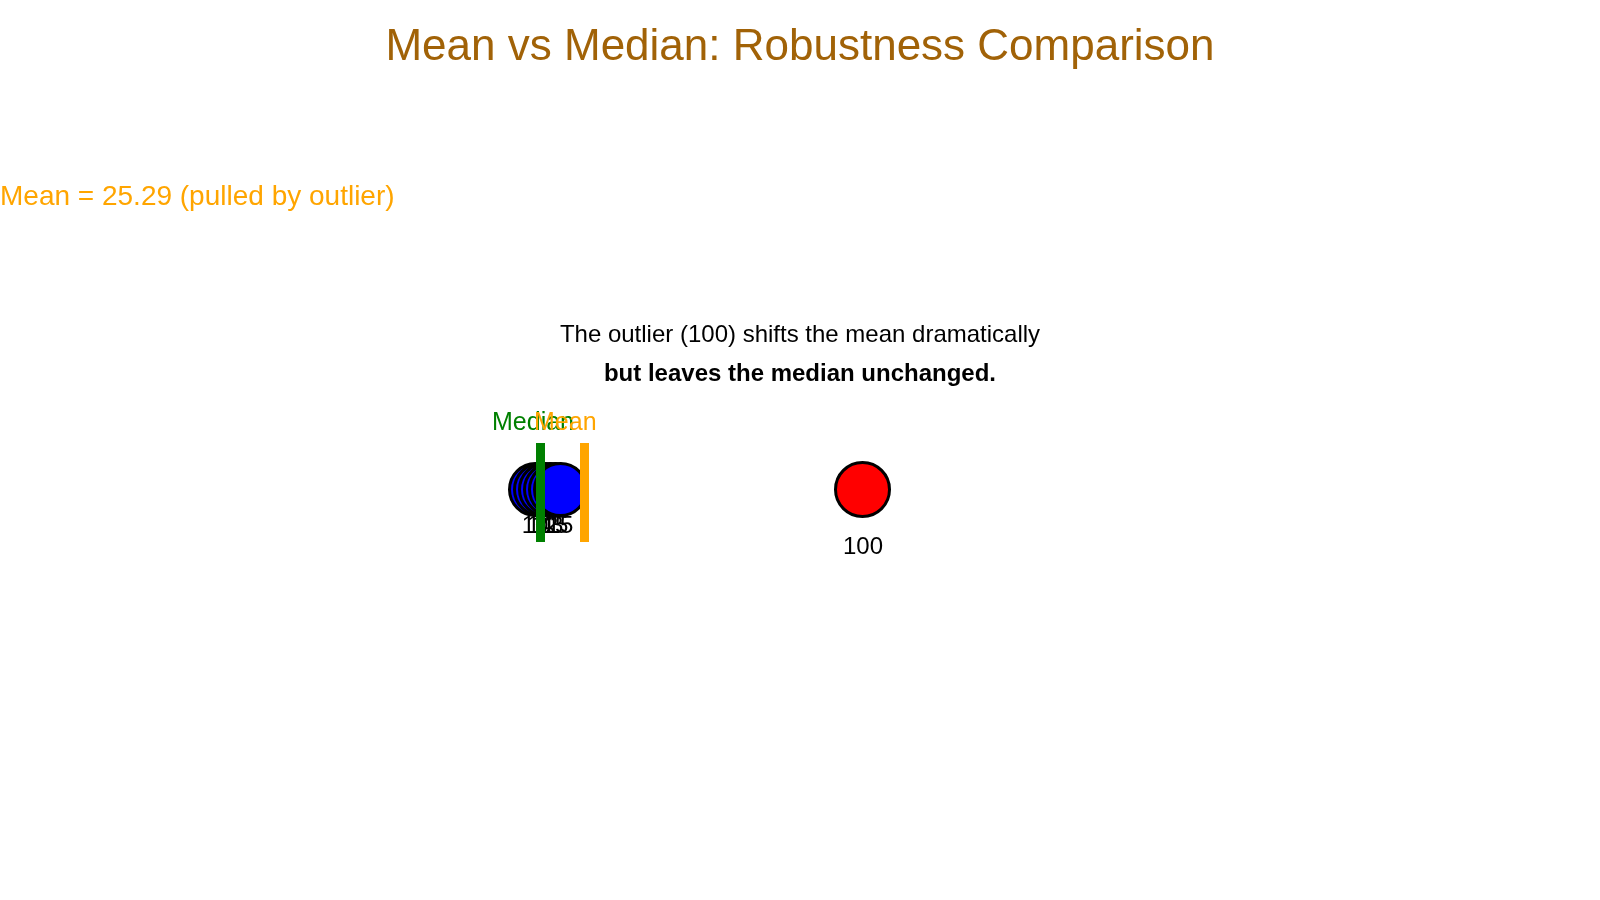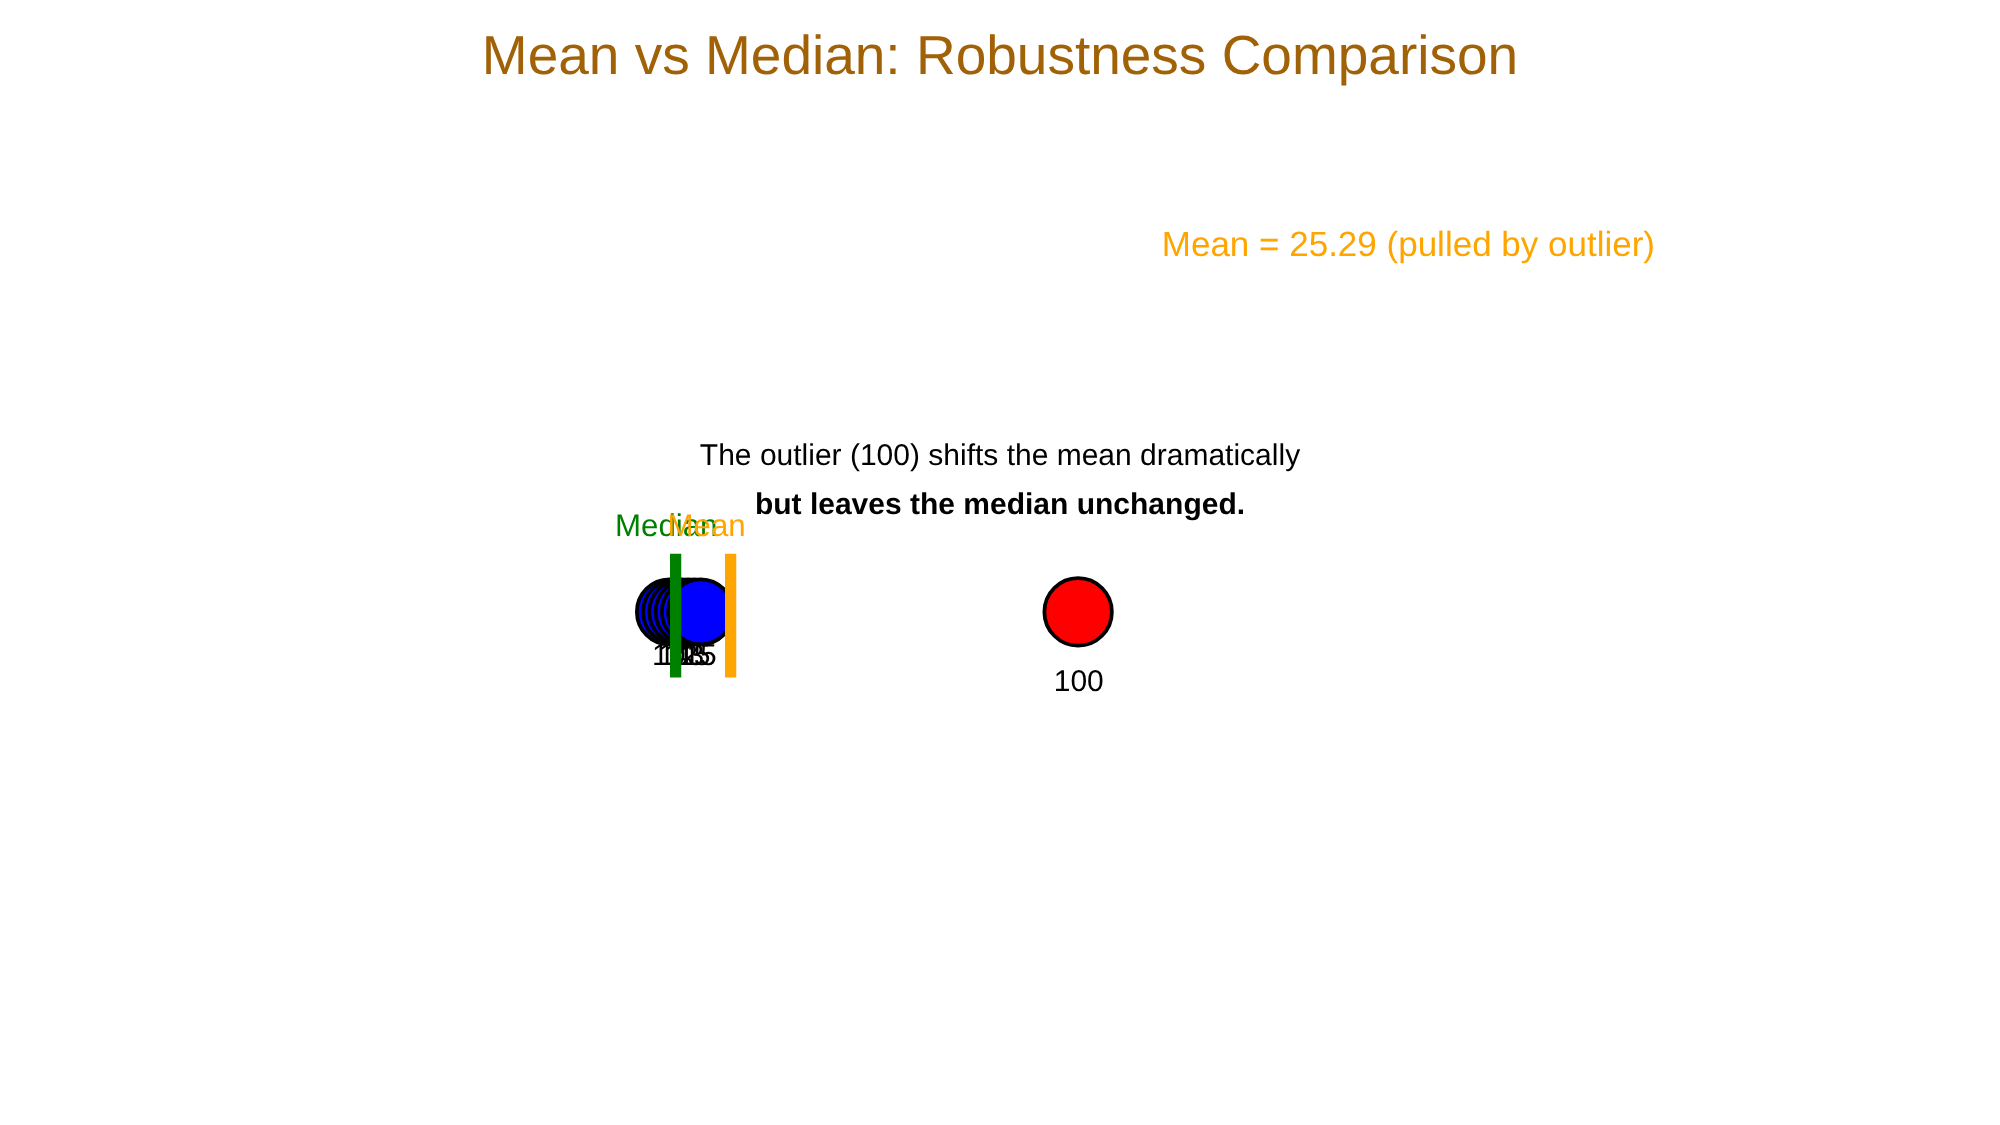--- a/index.html
+++ b/index.html
@@ -31,37 +31,36 @@
     color: #a16207;
     letter-spacing: 0px;
     white-space: nowrap;
   }
 
   
   .stat-line {
     position: absolute;
     left: 0;
     width: 1324px;
-    text-align: right;
+    text-align: left;
     font-size: 28px;
     white-space: nowrap;
   }
   .stat-mean   { top: 180px; color: #FFA500; }
   .stat-median { top: 239px; color: #008000; }
 
   
   .explain {
     position: absolute;
     left: 0;
     width: 1600px;
     text-align: center;
     font-size: 24px;
     color: #000000;
     white-space: nowrap;
-    margin-top: 31px;
   }
   .explain-1 { top: 320px; }
   .explain-2 { top: 359px; font-weight: bold; }
 
   
   .plot {
     position: absolute;
     left: 0;
     top: 0;
     width: 1600px;

